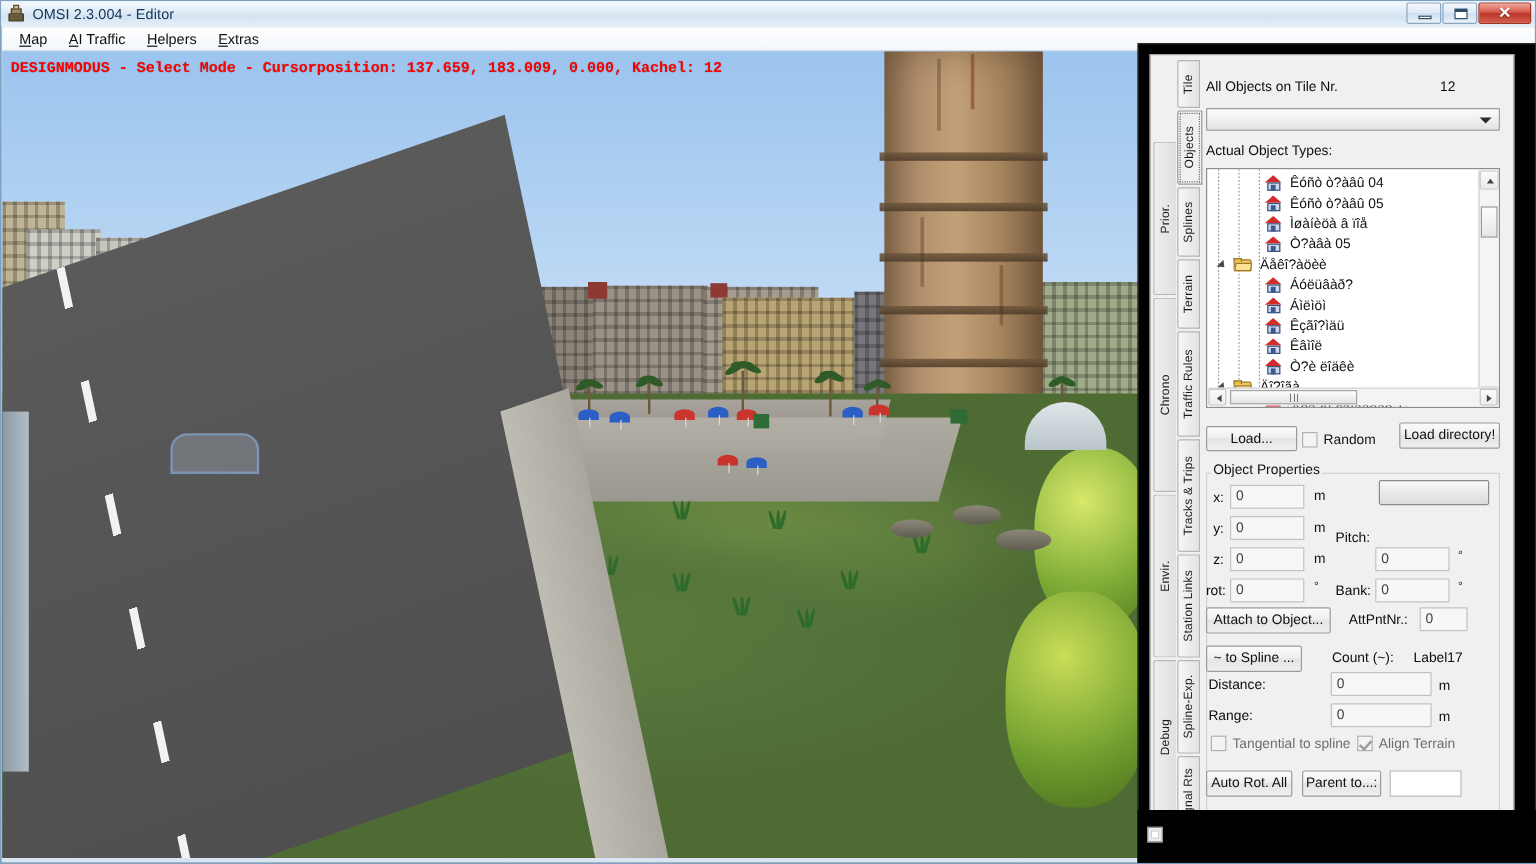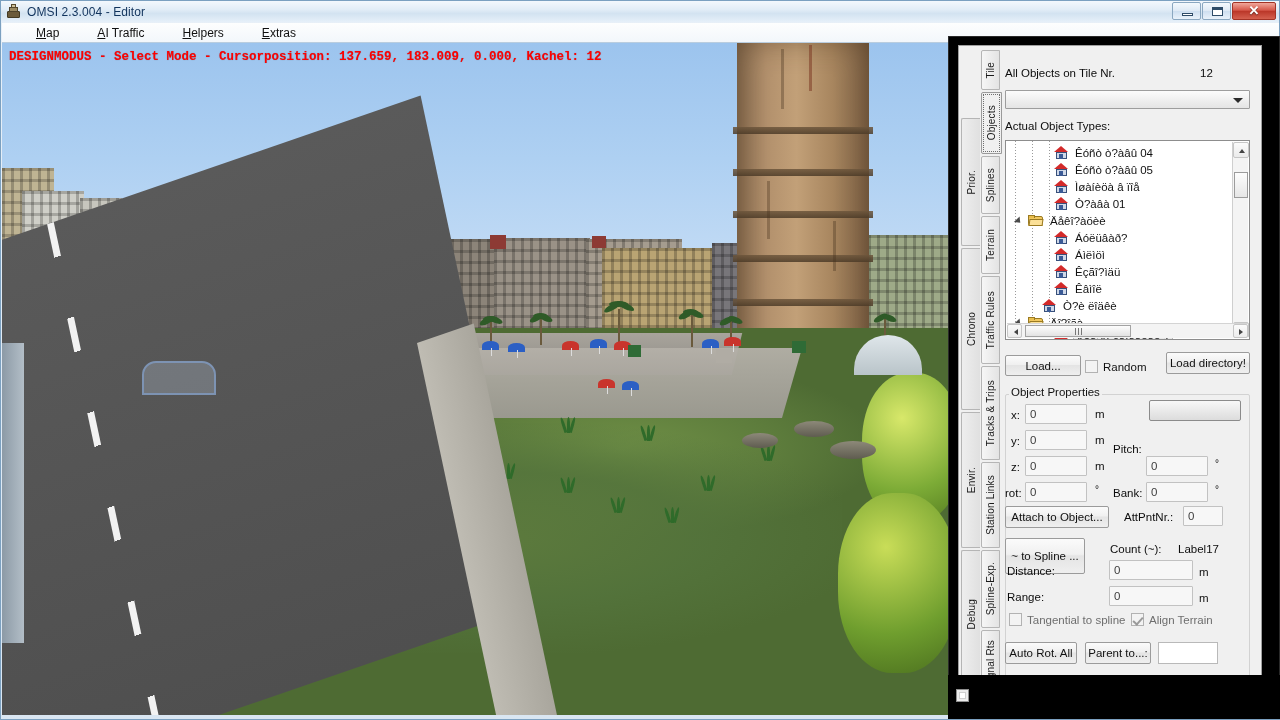--- a/index.html
+++ b/index.html
@@ -74,21 +74,20 @@
   
   .menubar {
     position:absolute; left:1px; top:22px; width:1277px; height:20px;
     background:linear-gradient(180deg,#fdfefe 0%,#f3f7fb 100%);
     display:flex; align-items:center; padding-left:6px;
     border-bottom:1px solid #b9cddf;
   }
   .menu-item {
     font-size:12px; color:#101010; padding:2px 10px 2px 8px; white-space:nowrap;
     cursor:default;
-    margin-left:20px;
   }
   .menu-item u { text-decoration:underline; }
 
   
   .viewport {
     position:absolute; left:1px; top:42px; width:950px; height:672px;
     overflow:hidden; background:#87b7e8;
   }
   .sky {
     position:absolute; left:0; top:0; width:100%; height:330px;
@@ -766,21 +765,21 @@
                     <span class="door"></span>
                   </span>
                 <span class="txt">Ìøàíèöà â ïîå</span>
               </div>
               <div class="trow" style="padding-left:48px;">
                 <span class="ico-house">
                     <span class="roof"></span>
                     <span class="body"></span>
                     <span class="door"></span>
                   </span>
-                <span class="txt">Ò?àâà 01</span>
+                <span class="txt">Ò?àâà 05</span>
               </div>
 
               <div class="trow" style="padding-left:22px;">
                 <span class="expander" style="left:10px;">
                     <span class="tri"></span>
                   </span>
                 <span class="ico-folder">
                     <span class="back"></span>
                     <span class="tab"></span>
                     <span class="front"></span>
@@ -813,21 +812,21 @@
                 <span class="txt">Êçãî?ìäü</span>
               </div>
               <div class="trow" style="padding-left:48px;">
                 <span class="ico-house">
                     <span class="roof"></span>
                     <span class="body"></span>
                     <span class="door"></span>
                   </span>
                 <span class="txt">Êâìîë</span>
               </div>
-              <div class="trow" style="padding-left:36px;">
+              <div class="trow" style="padding-left:48px;">
                 <span class="ico-house">
                     <span class="roof"></span>
                     <span class="body"></span>
                     <span class="door"></span>
                   </span>
                 <span class="txt">Ò?è ëîäêè</span>
               </div>
 
               <div class="trow" style="padding-left:22px;">
                 <span class="expander" style="left:10px;">
@@ -904,21 +903,21 @@
           <div class="field" style="left:22px;top:432px;width:62px;">0</div>
           <div class="unit" style="left:92px;top:434px;font-size:10px;">°</div>
           <div class="lbl" style="left:110px;top:437px;">Bank:</div>
           <div class="field" style="left:143px;top:432px;width:62px;">0</div>
           <div class="unit" style="left:212px;top:434px;font-size:10px;">°</div>
 
           <div class="btn" style="left:2px;top:456px;width:104px;height:22px;">Attach to Object...</div>
           <div class="lbl" style="left:121px;top:461px;">AttPntNr.:</div>
           <div class="field" style="left:180px;top:456px;width:40px;">0</div>
 
-          <div class="btn" style="left:2px;top:488px;width:80px;height:36px;">~ to Spline ...</div>
+          <div class="btn" style="left:2px;top:488px;width:80px;height:22px;">~ to Spline ...</div>
           <div class="lbl" style="left:107px;top:493px;">Count (~):</div>
           <div class="lbl" style="left:175px;top:493px;">Label17</div>
 
           <div class="lbl" style="left:4px;top:515px;">Distance:</div>
           <div class="field" style="left:106px;top:510px;width:84px;">0</div>
           <div class="unit" style="left:196px;top:516px;">m</div>
 
           <div class="lbl" style="left:4px;top:541px;">Range:</div>
           <div class="field" style="left:106px;top:536px;width:84px;">0</div>
           <div class="unit" style="left:196px;top:542px;">m</div>

